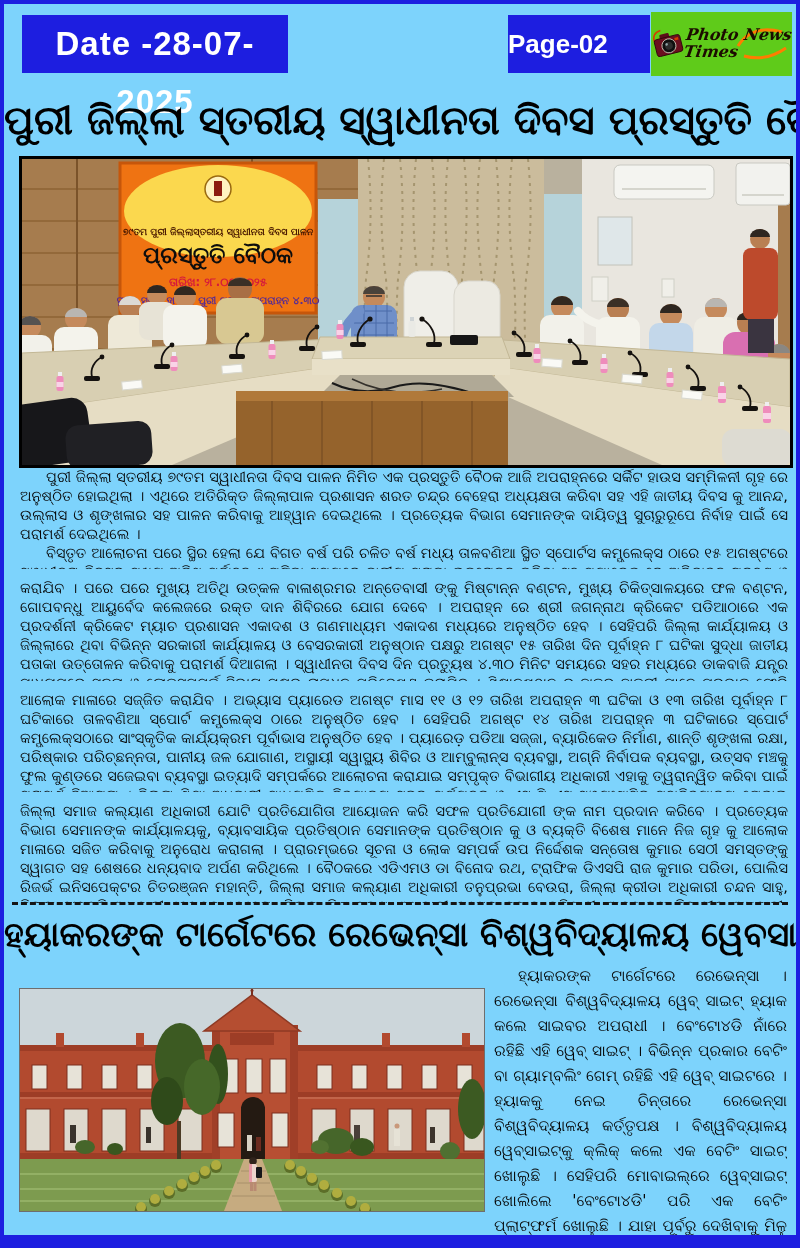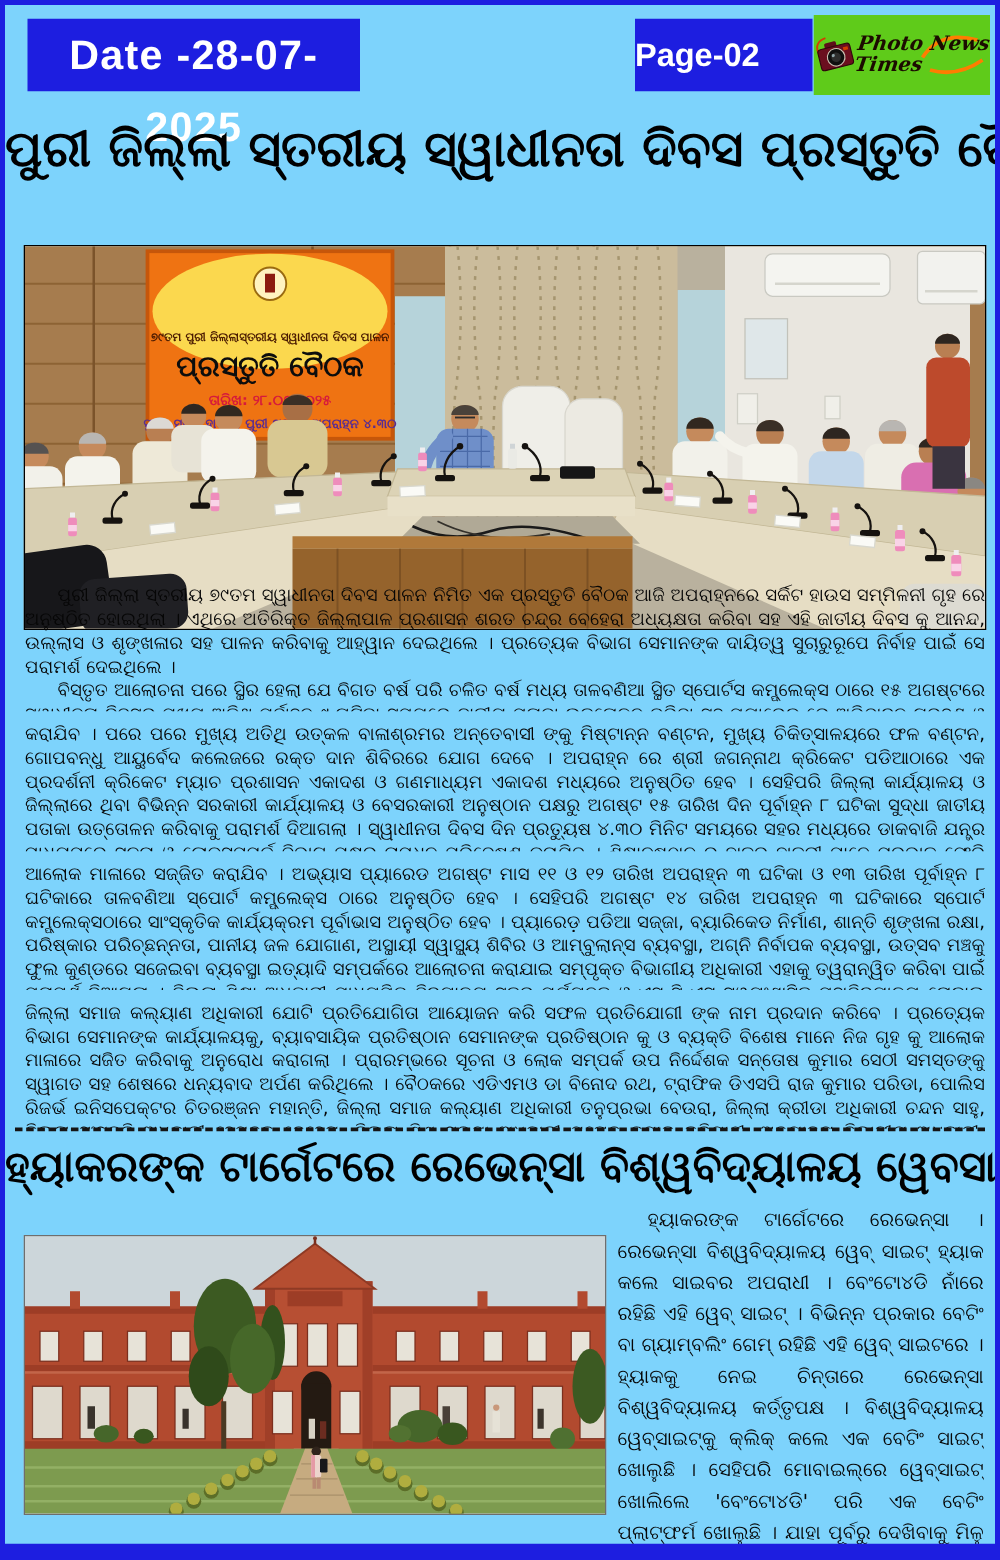--- a/index.html
+++ b/index.html
@@ -18,22 +18,22 @@
             display:flex;align-items:center;box-sizing:border-box;padding:2px 1px;}
   .logo-text{font-family:"DejaVu Serif","Liberation Serif",serif;font-style:italic;font-weight:bold;
              font-size:16px;color:#1c0c00;transform:skewX(-8deg);line-height:1.05;position:relative;z-index:2;}
   .swoosh{position:absolute;right:2px;top:10px;z-index:1;}
   
   .h1{position:absolute;top:84px;left:0;right:0;text-align:center;font-weight:bold;
       font-size:40px;line-height:64px;white-space:nowrap;}
   .h2{position:absolute;top:905px;left:0;right:0;text-align:center;font-weight:bold;
       font-size:34px;line-height:50px;white-space:nowrap;}
   
-  .photo1{position:absolute;top:152px;left:15px;width:768px;height:306px;border:1px solid #000000;
-          background:#cbbc9c;overflow:hidden;margin-top:40px;}
+  .photo1{position:absolute;top:152px;left:15px;width:768px;height:306px;border:3px solid #000000;
+          background:#cbbc9c;overflow:hidden;}
   .photo2{position:absolute;top:984px;left:15px;width:464px;height:222px;border:1px solid #6e6e6e;
           background:#ccd6da;overflow:hidden;}
   
   .cols{position:absolute;top:463px;left:16px;width:768px;height:436px;display:flex;gap:9px;flex-direction:column;}
   .col{flex:1;min-width:0;text-align:justify;font-size:14.6px;line-height:19px;color:#060606;overflow:hidden;}
   .col p{margin:0;}
   .indent{text-indent:26px;}
   .dashline{position:absolute;top:898px;left:8px;right:8px;border-top:3px dashed #151515;height:0;}
   
   .sec2text{position:absolute;top:960px;left:490px;width:293px;margin:0;text-align:justify;

